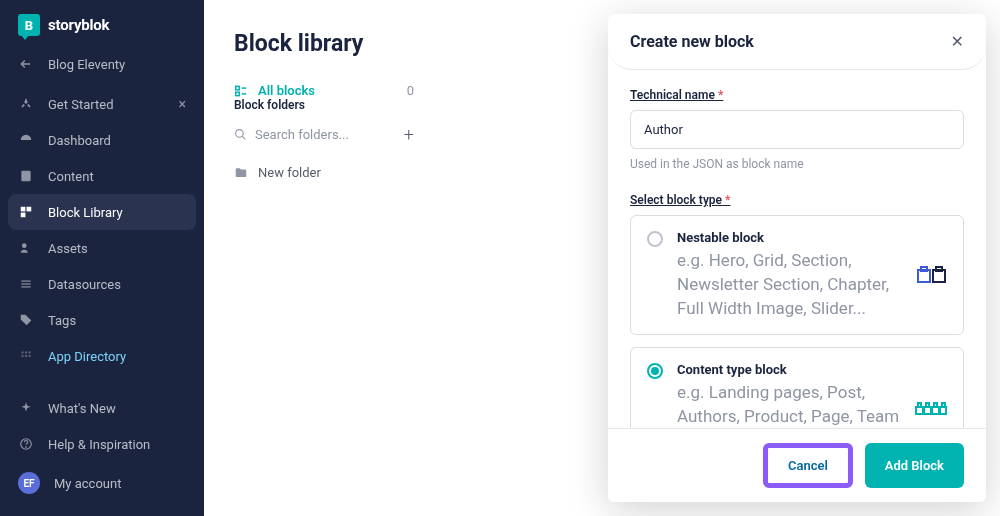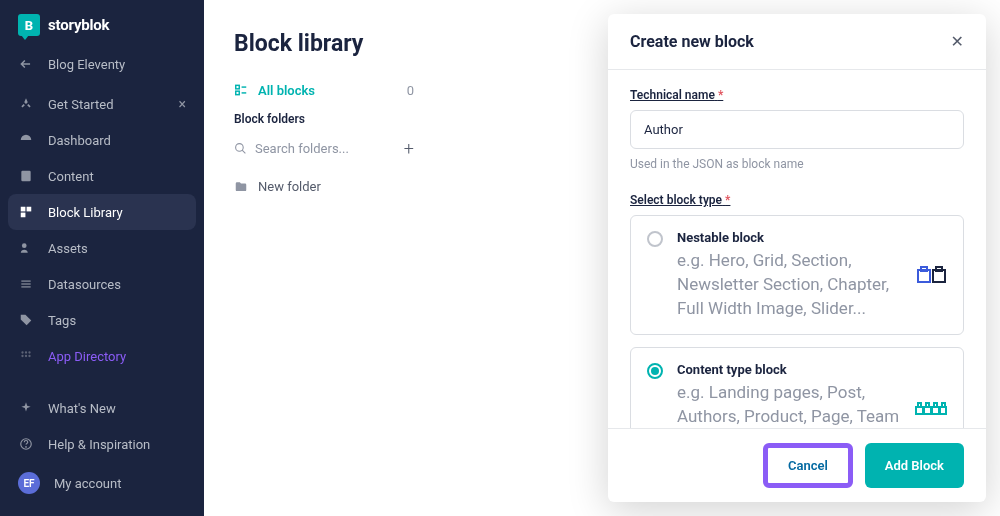--- a/index.html
+++ b/index.html
@@ -10,43 +10,43 @@
   .logo-row { display: flex; align-items: center; gap: 8px; padding: 14px 18px 10px; }
   .logo-mark { width: 22px; height: 22px; background: #00b3b0; border-radius: 3px; display: flex; align-items: center; justify-content: center; color: #fff; font-weight: 800; font-size: 13px; position: relative; }
   .logo-mark::after { content:""; position:absolute; bottom:-4px; left:3px; width:0;height:0; border-left:4px solid transparent; border-right:4px solid transparent; border-top:5px solid #00b3b0; }
   .logo-text { color:#fff; font-weight:700; font-size:15px; letter-spacing:-0.2px;}
   .nav { display:flex; flex-direction:column; padding: 4px 0; justify-content: flex-end; }
   .nav-item { display:flex; align-items:center; gap:14px; padding:10px 18px; font-size:13px; color:#b8bdc7; cursor:pointer; position:relative;}
   .nav-item .ico { width:16px; height:16px; display:flex;align-items:center;justify-content:center; flex:0 0 16px; color:#8f95a3;}
   .nav-item .close { margin-left:auto; color:#8f95a3; font-size:14px;}
   .nav-item.active { background:#2a3350; border-radius:8px; margin:0 8px; padding:10px 10px; color:#fff;}
   .nav-item.active .ico{color:#fff;}
-  .nav-item.faded { color:#8b5cf6; }
+  .nav-item.faded { color:#7dd3fc; }
   .nav-item.faded .ico{color:#5c6275;}
   .sidebar-bottom { margin-top:auto; padding-bottom:12px;}
   .avatar { width:22px;height:22px;border-radius:50%; background:#5b6dd8; color:#fff; font-size:10px; display:flex;align-items:center;justify-content:center; font-weight:600;}
   
   
   .main { flex:1; display:flex; position:relative; }
   .library { flex:1; padding:30px 30px 0 30px; display:flex; flex-direction:column; }
   .page-title { font-size:23px; font-weight:700; color:#1b243f; margin-bottom:26px; }
   .lib-body { display:flex; gap:40px; }
   .folders-col { width:180px; }
-  .all-blocks { display:flex;align-items:flex-start;gap:10px; color:#00b3b0; font-size:13px; font-weight:600; margin-bottom:14px;}
+  .all-blocks { display:flex;align-items:center;gap:10px; color:#00b3b0; font-size:13px; font-weight:600; }
   .all-blocks .count { margin-left:auto; color:#8f95a3; font-weight:400;}
   .folders-title { font-size:12px; color:#1b243f; font-weight:600; margin-bottom:12px;}
   .search-row { display:flex;align-items:center;gap:8px; color:#8f95a3; font-size:13px; margin-bottom:20px;text-align:right;}
   .search-row .plus { margin-left:auto; color:#545b6b; font-size:18px; font-weight:300;}
   .folder-item { display:flex;align-items:center;gap:10px; color:#545b6b; font-size:13px;}
   .empty-area { flex:1; display:flex; align-items:flex-start; justify-content:center; padding-top:200px;}
   .empty-text { font-size:13px; color:#545b6b; text-align:center; line-height:1.5;}
   
   
   .modal { position:absolute; top:14px; right:14px; width:378px; height:488px; background:#fff; border-radius:6px; box-shadow:0 8px 40px rgba(0,0,0,0.18); display:flex; flex-direction:column; }
-  .modal-header { display:flex;align-items:center;justify-content:space-between; padding:18px 22px; border-bottom:1px solid #e6e8eb;}
+  .modal-header { display:flex;align-items:center;justify-content:space-between; padding:18px 22px; border-bottom:1px solid #e6e8eb;border-radius:24px;}
   .modal-title { font-size:16px; font-weight:700; color:#1b243f;}
   .modal-close { font-size:16px; color:#545b6b; cursor:pointer;}
   .modal-body { flex:1; overflow:hidden; padding:18px 22px 0;}
   .field-label { font-size:12px; color:#1b243f; font-weight:600; margin-bottom:8px; display:block;text-decoration:underline;}
   .req { color:#e0525c;}
   .text-input { width:100%; border:1px solid #dadde2; border-radius:6px; padding:11px 13px; font-size:13px; color:#1b243f; outline:none;}
   .helper { font-size:12px; color:#8f95a3; margin-top:8px; margin-bottom:22px;}
   .opts { display:flex; flex-direction:column; gap:12px;}
   .opt { border:1px solid #dadde2; border-radius:6px; padding:14px 16px; display:flex; gap:14px; cursor:pointer;}
   .radio { width:16px;height:16px; border:2px solid #c0c4cc; border-radius:50%; flex:0 0 16px; margin-top:1px; position:relative;}

